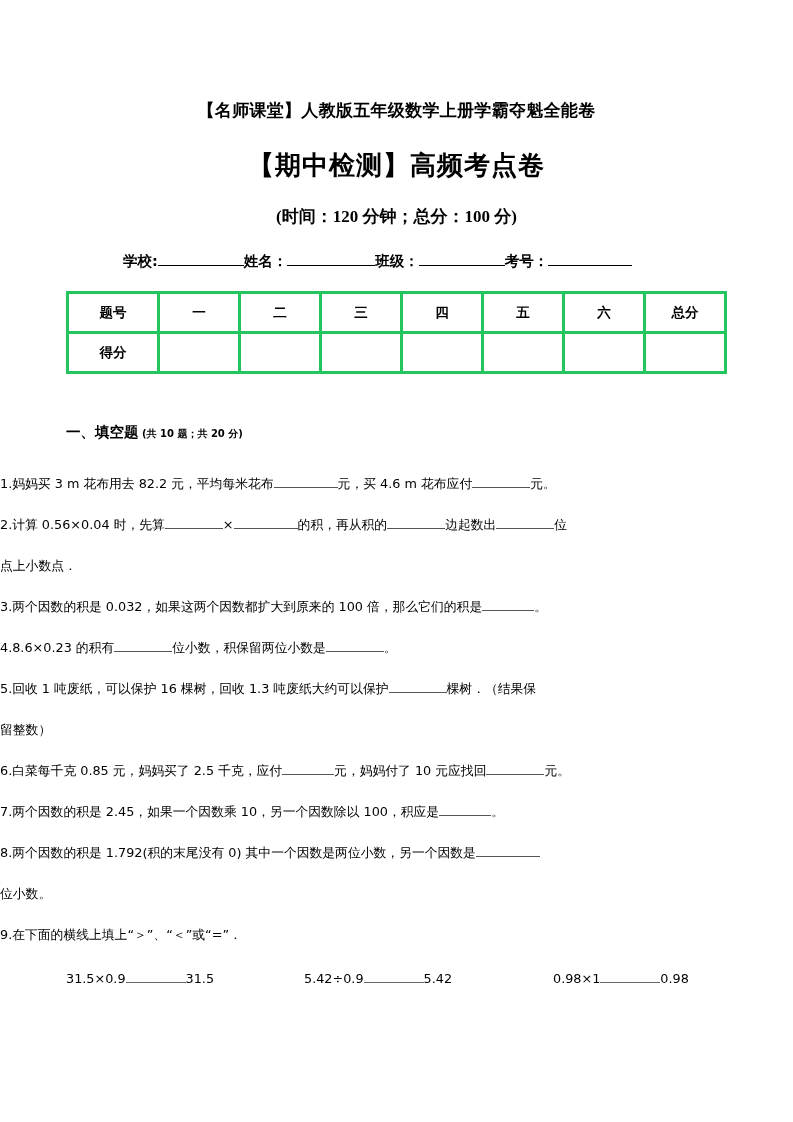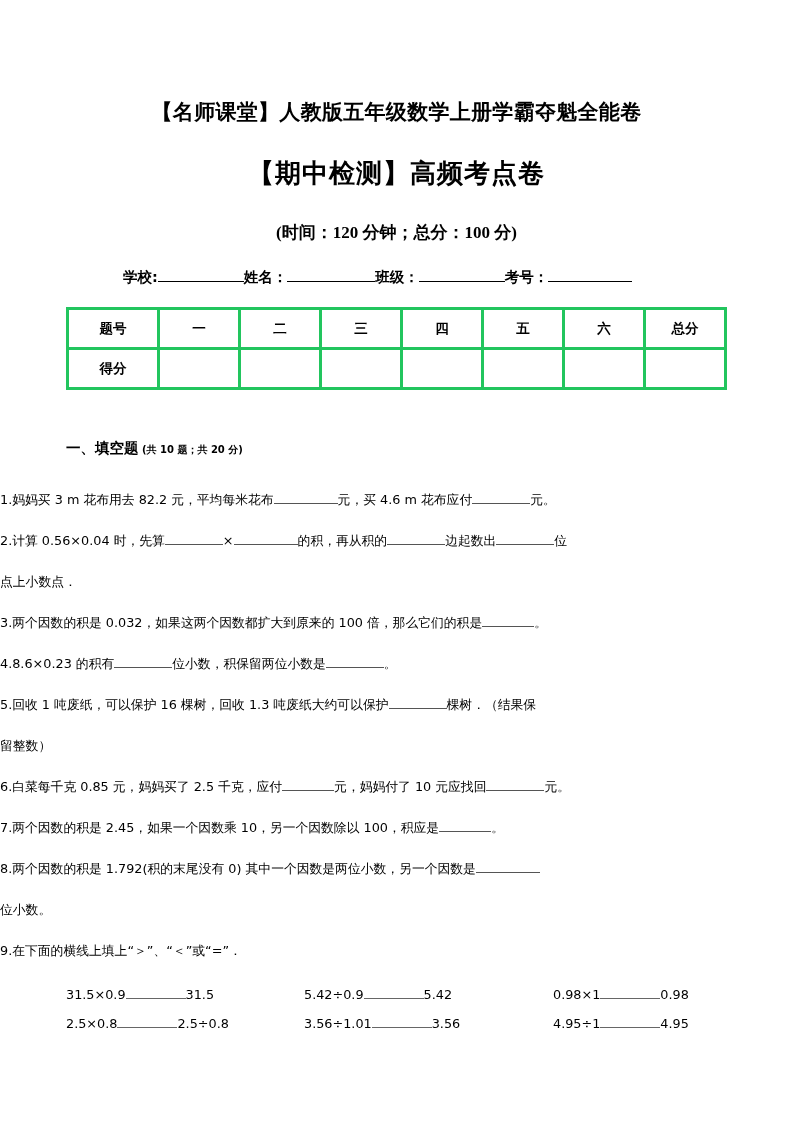--- a/index.html
+++ b/index.html
@@ -20,35 +20,35 @@
     left: 0; top: 0;
     width: 793px;
     height: 1122px;
     padding: 0;
     box-sizing: border-box;
   }
 
   
   .doc-title-1 {
     text-align: center;
-    font-family: Liberation Serif, serif;
-    font-weight: bold;
-    font-size: 21px;
+    font-family: Liberation Mono, monospace;
+    font-weight: bold;
+    font-size: 17px;
     letter-spacing: 0.3px;
     margin: 0;
     padding-top: 101px;
     line-height: 22px;
   }
   .doc-title-2 {
     text-align: center;
     font-family: "DejaVu Sans", "Liberation Sans", sans-serif;
     font-weight: bold;
     font-size: 26px;
     letter-spacing: 1px;
-    margin: 8px;
+    margin: 0;
     padding-top: 26px;
     line-height: 32px;
   }
   .doc-subtitle {
     text-align: center;
     font-family: Liberation Serif, serif;
     font-weight: bold;
     font-size: 17px;
     margin: 0;
     padding-top: 27px;
@@ -217,20 +217,15 @@
       <p class="q"><span>位小数。</span></p>
       <p class="q"><span>9.在下面的横线上填上“＞”、“＜”或“=”．</span></p>
     </div>
 
   <div class="cmp-rows" id="comparison-rows">
       <div class="cmp-row">
         <div class="cmp-cell cmp-c1"><span>31.5×0.9</span><span class="u"></span><span>31.5</span></div>
         <div class="cmp-cell cmp-c2"><span>5.42÷0.9</span><span class="u"></span><span>5.42</span></div>
         <div class="cmp-cell cmp-c3"><span>0.98×1</span><span class="u"></span><span>0.98</span></div>
       </div>
-      <div class="cmp-row">
-        <div class="cmp-cell cmp-c1"><span>2.5×0.8</span><span class="u"></span><span>2.5÷0.8</span></div>
-        <div class="cmp-cell cmp-c2"><span>3.56÷1.01</span><span class="u"></span><span>3.56</span></div>
-        <div class="cmp-cell cmp-c3"><span>4.95÷1</span><span class="u"></span><span>4.95</span></div>
-      </div>
     </div>
 
 </div>
 
 </body></html>

